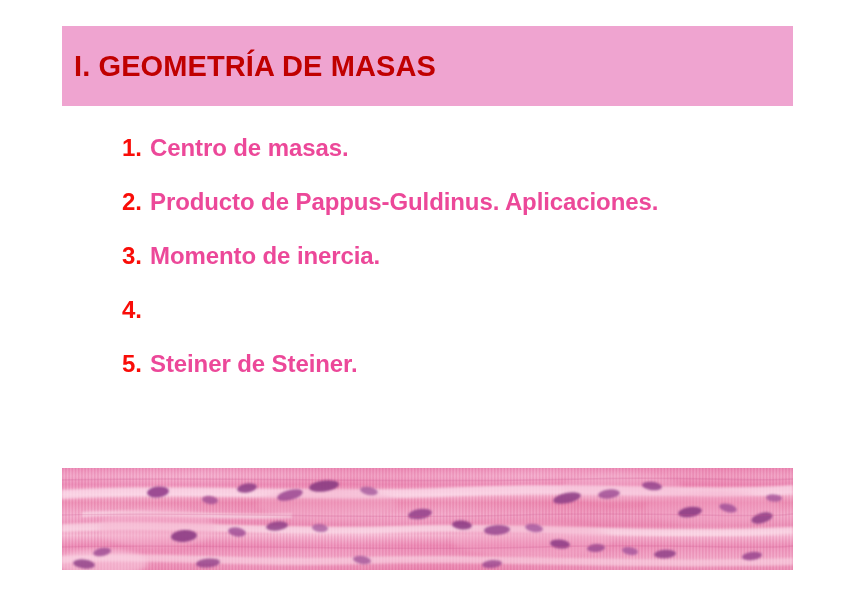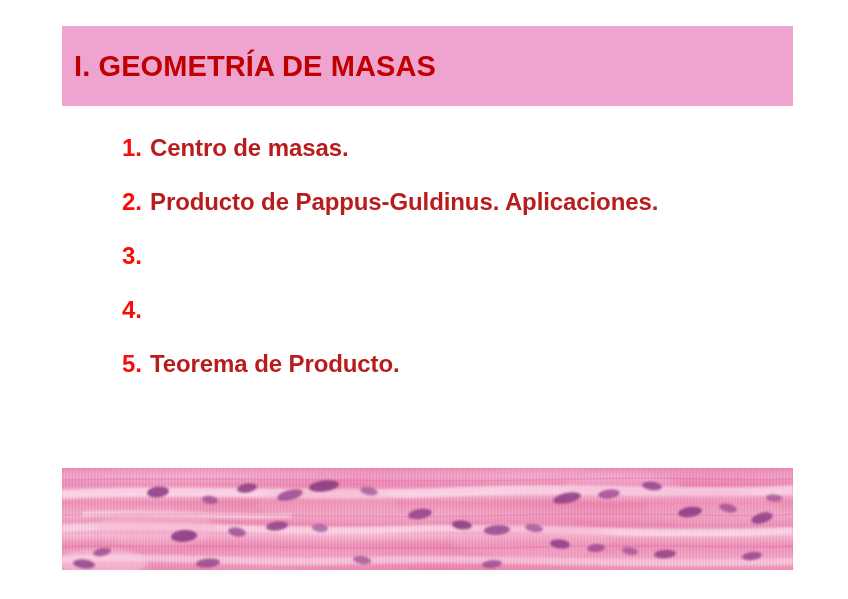--- a/index.html
+++ b/index.html
@@ -58,21 +58,21 @@
     white-space: nowrap;
   }
   .topic-number {
     color: #f90d08;
     font-size: 24px;
     font-weight: bold;
     min-width: 28px;
     font-family: "Liberation Sans", sans-serif;
   }
   .topic-label {
-    color: #b91c1c;
+    color: #ec4899;
     font-size: 24px;
     font-weight: bold;
     letter-spacing: -0.1px;
     font-family: "Liberation Sans", sans-serif;
   }
 
   
   #micrograph {
     position: absolute;
     left: 58px;
@@ -104,29 +104,30 @@
       <span class="topic-label">Centro de masas.</span>
     </div>
 
     <div class="topic-row">
       <span class="topic-number">2.</span>
       <span class="topic-label">Producto de Pappus-Guldinus. Aplicaciones.</span>
     </div>
 
     <div class="topic-row">
       <span class="topic-number">3.</span>
+      <span class="topic-label">Momento de inercia.</span>
     </div>
 
     <div class="topic-row">
       <span class="topic-number">4.</span>
     </div>
 
     <div class="topic-row">
       <span class="topic-number">5.</span>
-      <span class="topic-label">Teorema de Producto.</span>
+      <span class="topic-label">Steiner de Steiner.</span>
     </div>
 
   </div>
 
   <div id="micrograph">
     <svg viewBox="0 0 731 102" preserveAspectRatio="none">
       <defs>
 
         <linearGradient id="tissueBase" x1="0" y1="0" x2="1" y2="0.4">
           <stop offset="0%" stop-color="#ee8fb9"></stop>

